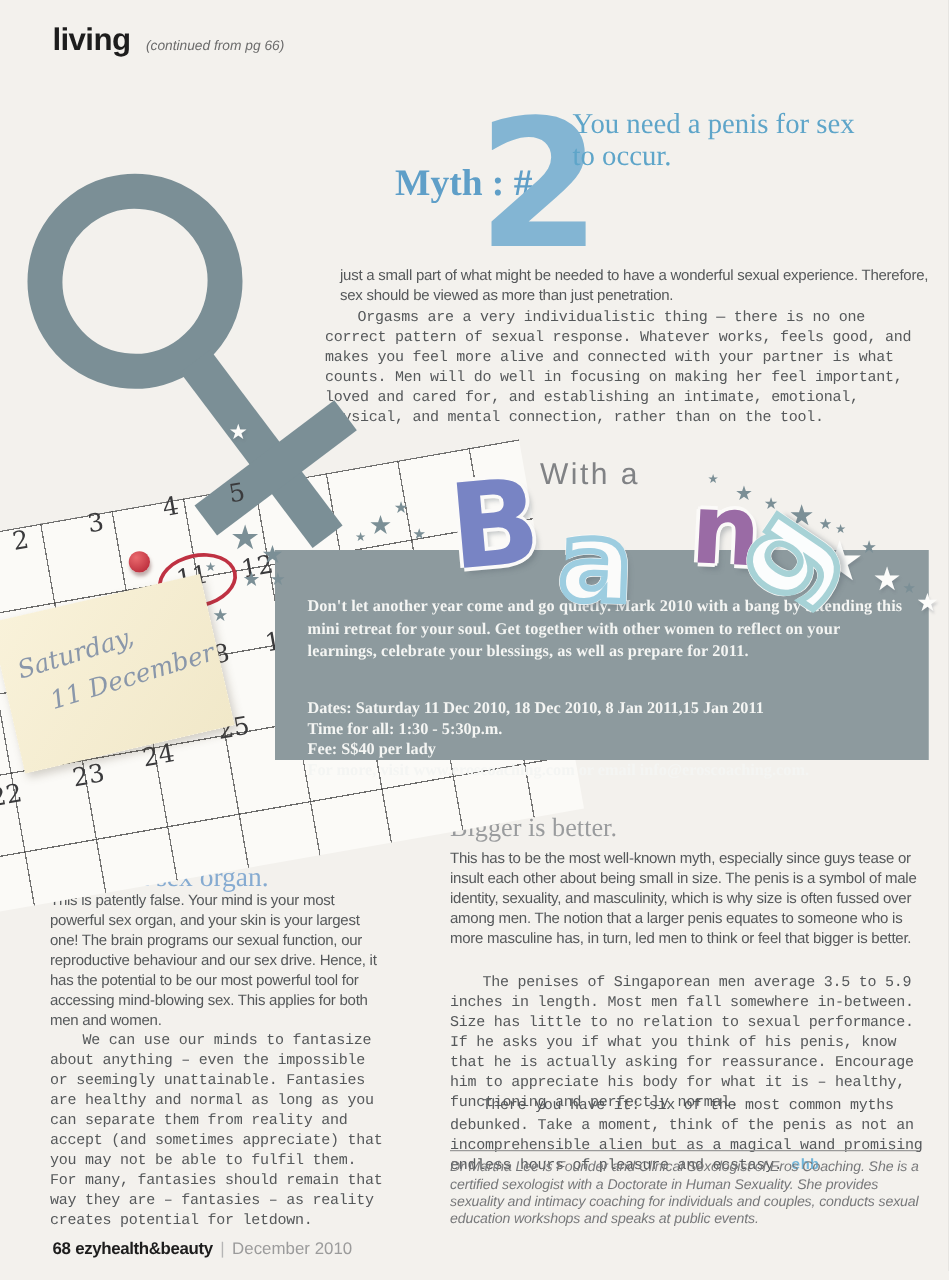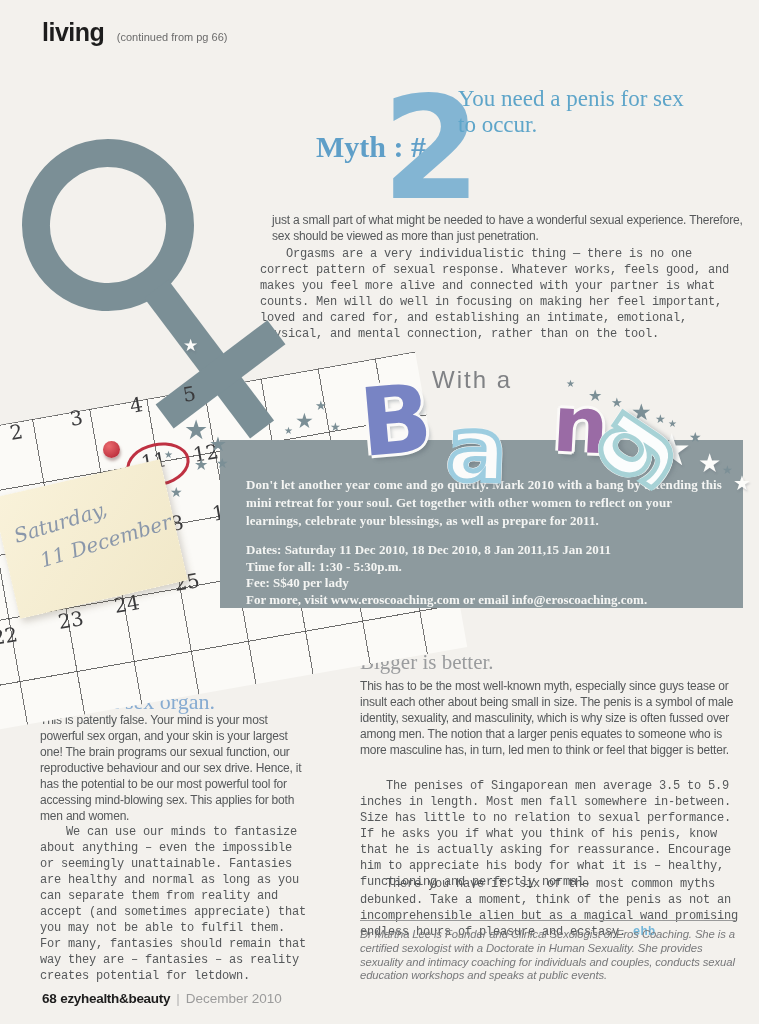--- a/index.html
+++ b/index.html
@@ -2,21 +2,21 @@
 <html><head>
 <meta charset="utf-8">
 <style>
   html,body{margin:0;padding:0;background:#d8d6d2;}
   .page{position:relative;width:759px;height:1024px;background:#f3f1ed;overflow:hidden;
         font-family:"Liberation Sans",sans-serif;color:#55585a;}
   .abs{position:absolute;}
 
   
   .section-title{font-size:25px;font-weight:bold;color:#1d1d1d;letter-spacing:-0.5px;}
-  .continued{font-size:11px;color:#6b6b6b;}
+  .continued{font-size:11px;font-style:italic;color:#6b6b6b;}
 
   
   .cal-grid{left:-60px;top:393px;width:505px;height:300px;background:#fbfaf7;
     background-image:
       repeating-linear-gradient(to bottom, rgba(60,60,60,.75) 0 1px, transparent 1px 64px),
       repeating-linear-gradient(to right, rgba(60,60,60,.7) 0 1px, transparent 1px 58px);
     transform:rotate(-10deg);z-index:1;}
   .cal-num{position:absolute;font-family:"DejaVu Serif",serif;font-size:20px;color:#3a3a3c;
     transform:rotate(-10deg);z-index:3;}
   .red-circle{left:126px;top:443px;width:58px;height:37px;border:3px solid #bf3142;
@@ -58,21 +58,21 @@
   
   .star{position:absolute;line-height:1;z-index:6;}
   .star.slate{color:#7b8f96;}
   .star.white{color:#fcfcfa;text-shadow:1px 2px 2px rgba(90,100,110,.25);}
 
   
   .infobox{left:220px;top:440px;width:523px;height:168px;background:#8d9a9e;z-index:5;}
   .infobox-inner{position:absolute;left:26px;top:36px;width:482px;
     font-family:"Liberation Serif",serif;font-weight:bold;color:#f4f5f3;}
   .promo{font-size:13px;line-height:18px;letter-spacing:.1px;}
-  .details{margin-top:12px;font-size:13px;line-height:16.5px;}
+  .details{margin-top:28px;font-size:13px;line-height:16.5px;}
 
   
   .big-3{font-family:"DejaVu Sans",sans-serif;font-weight:bold;font-size:78px;line-height:.9;color:#95a5d3;}
   .myth3-label{font-family:"Liberation Serif",serif;font-weight:bold;font-size:27px;color:#6aa2ca;}
   .h-blue2{font-family:"Liberation Serif",serif;font-size:22px;line-height:1.1;color:#86abd1;}
 
   
   .h-gray{font-family:"Liberation Serif",serif;font-size:21px;line-height:1.1;color:#9a9c9e;}
   .ehb{font-weight:bold;color:#74b6d9;letter-spacing:.3px;}
   .rule{border-top:1px solid #9a9a9a;}

